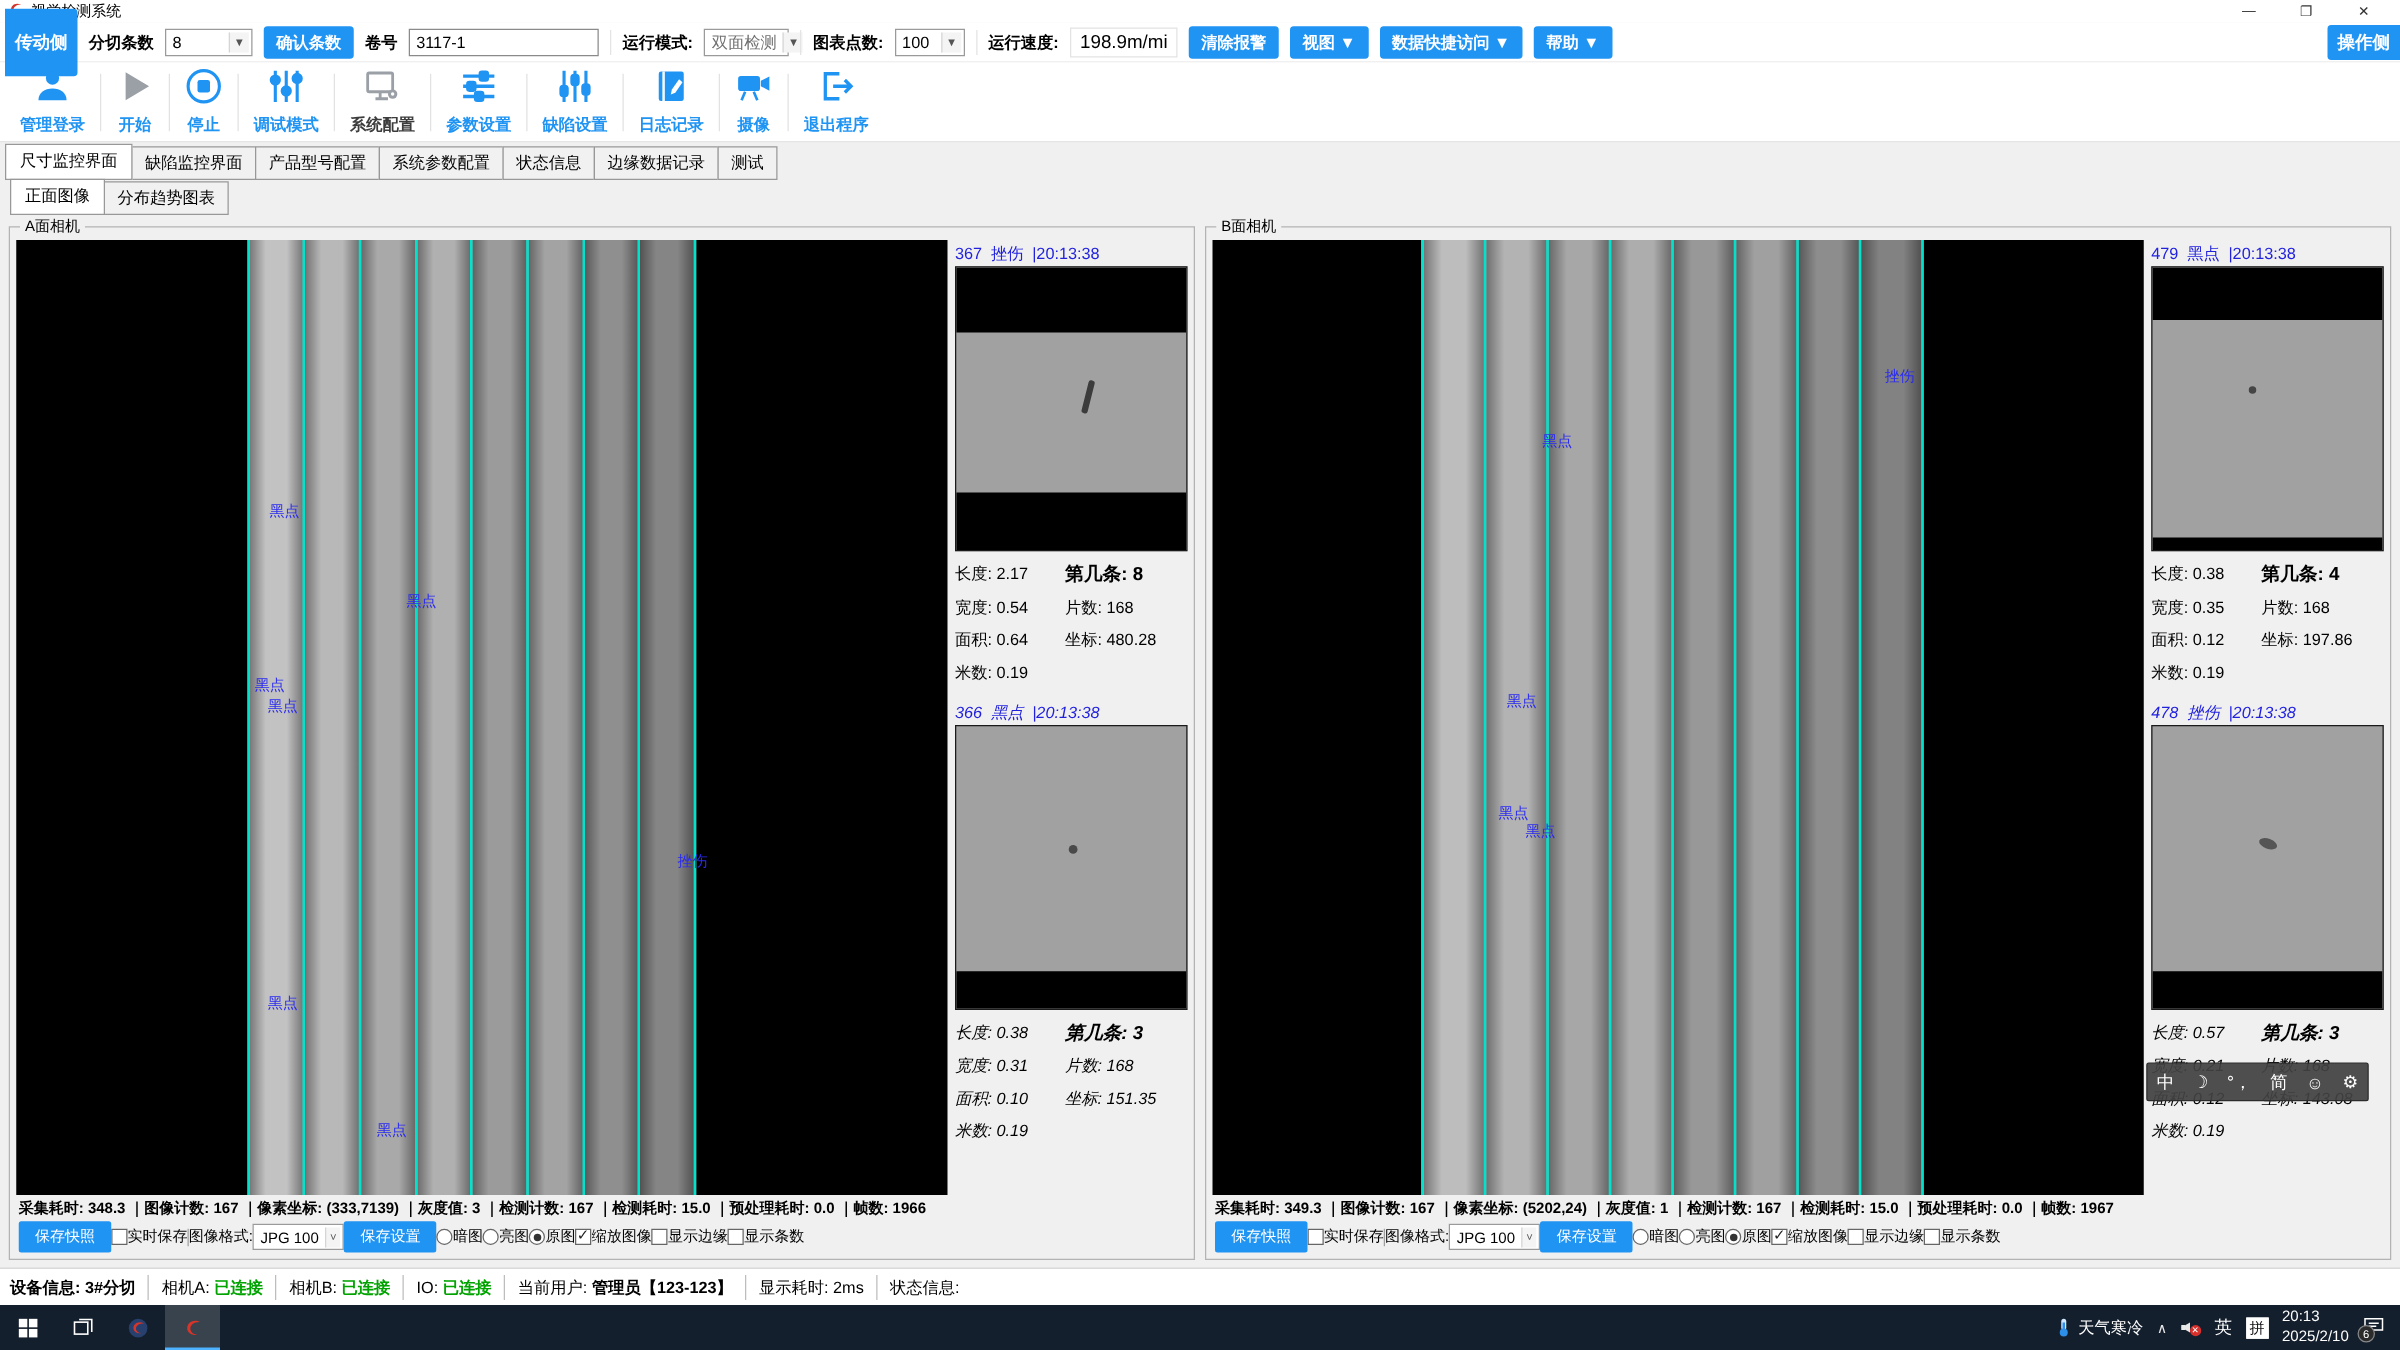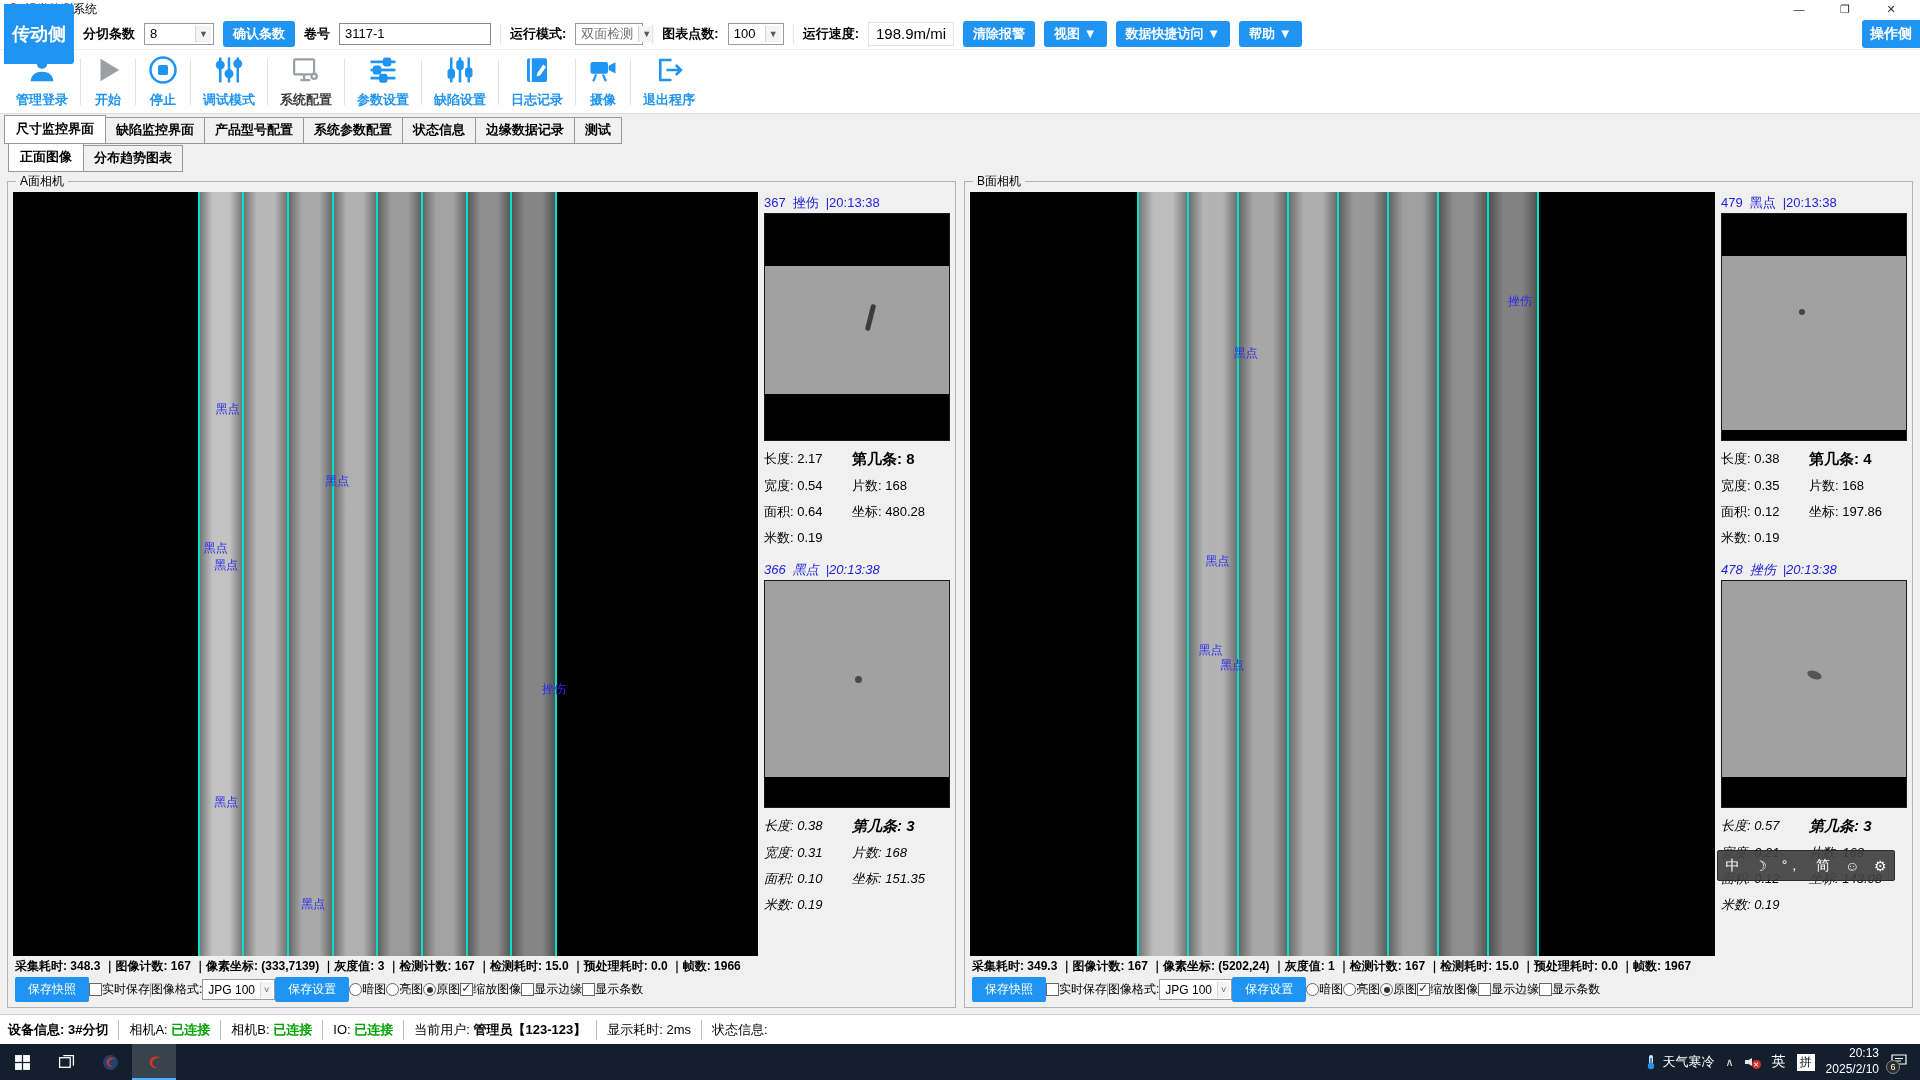--- a/index.html
+++ b/index.html
@@ -10,39 +10,39 @@
   
   .titlebar { height:18px; background:#fff; display:flex; align-items:center; gap:6px; padding:0 6px; font-size:12px; color:#000; }
   .titlebar svg { width:13px; height:13px; }
   .win-controls { margin-left:auto; display:flex; }
   .win-btn { width:46px; text-align:center; font-size:11px; color:#333; cursor:default; }
 
   
   .toolbar { height:32px; background:#fff; border-bottom:1px solid #ececec; display:flex; align-items:center; gap:9px; padding:0 0 0 4px; font-size:13px; }
   .tb-label { font-weight:700; white-space:nowrap; }
   .btn-blue { background:#2094f3; color:#fff; border:none; border-radius:3px; font-weight:700; font-size:13px; padding:4px 10px; font-family:inherit; white-space:nowrap; cursor:default; }
-  .side-btn { font-size:18px; padding:18px 8px; border-radius:0 3px 3px 0; }
+  .side-btn { font-size:14px; padding:18px 8px; border-radius:0 3px 3px 0; }
   .op-btn { margin-left:auto; border-radius:3px 0 0 3px; font-size:14px; padding:5px 8px; }
   .select { border:1px solid #9a9a9a; background:#fff; height:22px; display:inline-flex; align-items:center; padding:0 2px 0 5px; font-size:13px; justify-content:space-between; white-space:nowrap; }
   .select .arr { color:#555; font-size:9px; margin-left:5px; border-left:1px solid #d5d5d5; padding:3px 3px; background:#f4f4f4; }
   .sel-gray { color:#6f6f6f; }
   .input { border:1px solid #8a8a8a; background:#fff; height:22px; padding:0 5px; font-size:13px; width:152px; display:inline-flex; align-items:center; }
   .speed-box { border:1px solid #e3e3e3; background:#fff; height:24px; padding:0 7px; font-size:15px; display:inline-flex; align-items:center; white-space:nowrap; }
   .tdiv { width:1px; height:20px; background:#e4e4e4; }
 
   
   .icon-toolbar { height:64px; background:#fff; border-bottom:1px solid #ddd; display:flex; align-items:center; padding:0 4px; }
   .tool-item { display:flex; flex-direction:column; align-items:center; padding:0 12px; gap:2px; cursor:default; }
   .tool-item svg { width:30px; height:30px; }
   .tool-label { font-size:13px; color:#2094f3; font-weight:600; white-space:nowrap; }
   .tool-item.muted .tool-label { color:#3c3c3c; }
   .tool-div { width:1px; height:46px; background:#e2e2e2; }
 
   
-  .tabs-row { display:flex; align-items:flex-end; padding:12px 0 0 4px; background:#f0f0f0; height:30px;font-weight:bold; }
+  .tabs-row { display:flex; align-items:flex-end; padding:12px 0 0 4px; background:#f0f0f0; height:30px; }
   .tab { border:1px solid #989898; background:#f1f1f1; padding:3px 10px 4px; font-size:13px; margin-right:-1px; white-space:nowrap; cursor:default; }
   .tab.active { background:#fff; position:relative; z-index:2; padding:4px 11px 5px; }
   .tabs-sub { padding-left:8px; height:28px; }
 
   
   .panels { display:flex; height:842px; padding:0 7px; gap:8px; }
   .group { flex:1; border:1px solid #b3b3b3; position:relative; margin-top:9px; margin-bottom:6px; background:#f0f0f0; }
   .legend { position:absolute; top:-9px; left:8px; background:#f0f0f0; padding:0 4px; font-size:12px; color:#000; z-index:3;text-align:center; }
   .group-inner { position:absolute; inset:10px 5px 4px 5px; display:flex; gap:6px; }
   .img-col { flex:1; display:flex; flex-direction:column; min-width:0; }
@@ -94,21 +94,21 @@
   .task-btn.active { background:rgba(255,255,255,.16); box-shadow:inset 0 -2px 0 #4db2ff; }
   .tb-right { margin-left:auto; display:flex; align-items:center; gap:11px; padding-right:10px; font-size:13px; }
   .weather { display:flex; align-items:center; gap:5px; font-size:13px; }
   .chev { font-size:11px; color:#e8e8e8; }
   .spk { position:relative; width:16px; height:14px; }
   .spk .cone { position:absolute; left:0; top:3px; width:0; height:0; border-top:4px solid transparent; border-bottom:4px solid transparent; border-right:7px solid #e8e8e8; }
   .spk .box { position:absolute; left:0; top:5px; width:3px; height:4px; background:#e8e8e8; }
   .spk .mute { position:absolute; right:0; bottom:0; width:9px; height:9px; background:#d6302c; border-radius:50%; color:#fff; font-size:7px; line-height:9px; text-align:center; }
   .lang-en { font-size:14px; }
   .ime-box { background:#fff; color:#111; font-size:12px; padding:0 2px; line-height:15px; border:1px solid #fff; }
-  .clock { text-align:right; font-size:12px; line-height:1.3; }
+  .clock { text-align:left; font-size:12px; line-height:1.3; }
   .notif { position:relative; width:20px; height:18px; }
   .notif svg { width:18px; height:16px; }
   .badge { position:absolute; left:-4px; bottom:-3px; background:#2b2b2b; border:1px solid #888; color:#fff; border-radius:50%; width:14px; height:14px; font-size:9px; line-height:12px; text-align:center; }
 
   
   .ime-bar { position:absolute; left:1717px; top:850px; width:178px; height:31px; background:rgba(66,66,66,.93); border:1px solid #2c2c2c; border-radius:2px; display:flex; align-items:center; justify-content:space-around; color:#fff; font-size:14px; z-index:6; }
   .ime-item { cursor:default; }
 </style>
 </head>
 <body>

